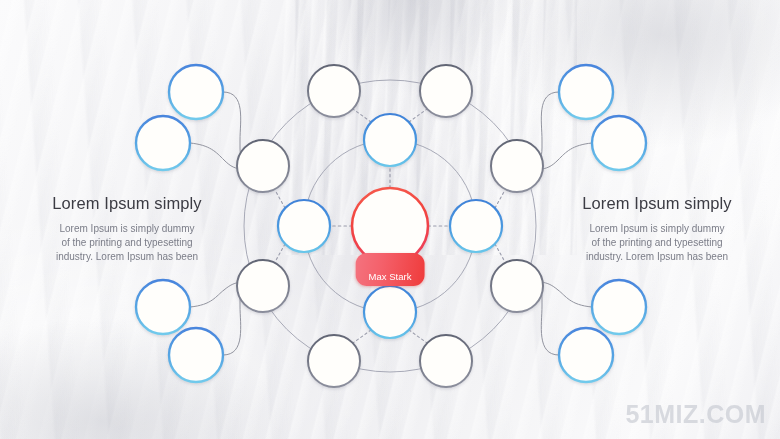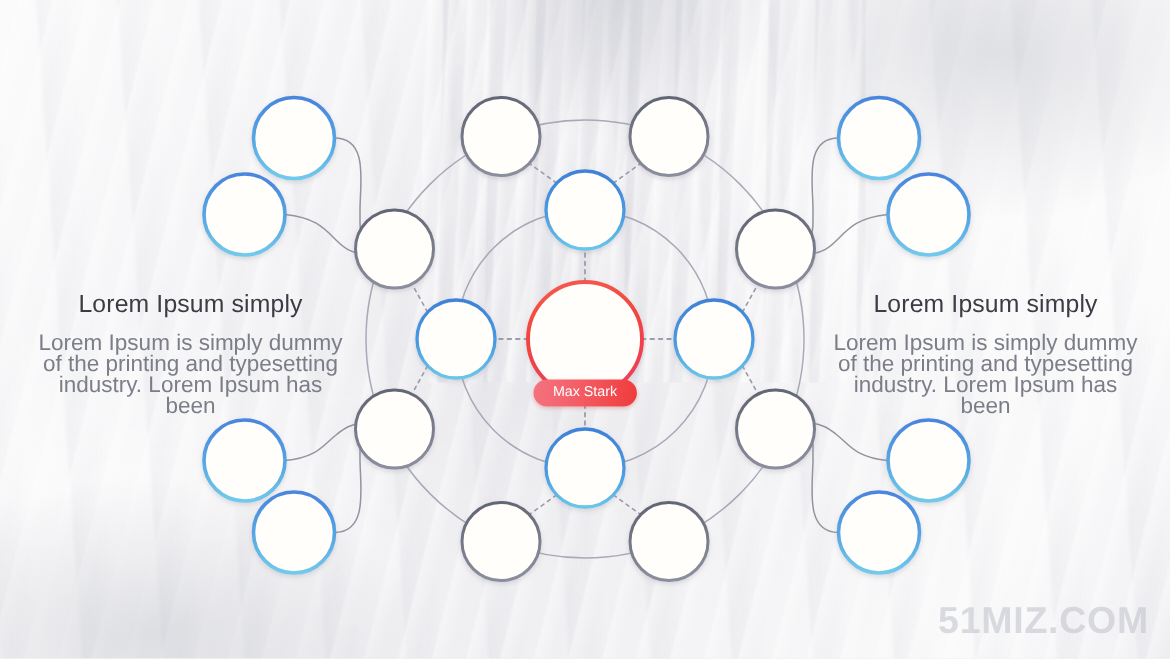--- a/index.html
+++ b/index.html
@@ -80,41 +80,41 @@
   .tb-left  { left: 22px;  top: 190px; text-align: center; }
   .tb-right { left: 552px; top: 190px; text-align: center; }
   .tb-title {
     font-size: 16.5px;
     color: #3c3c44;
     letter-spacing: .1px;
     margin: 4px 0 9px 0;
     white-space: nowrap;
   }
   .tb-body {
-    font-size: 15px;
+    font-size: 10px;
     line-height: 14px;
     color: #7b7d88;
     margin: 0;
   }
   .wm {
     position: absolute;
     right: 14px;
     bottom: 10px;
     font-size: 25px;
     font-weight: bold;
     letter-spacing: .5px;
     color: rgba(196,198,206,0.62);
     user-select: none;
     text-align: right;
   }
   .node-label {
     position: absolute;
     font-size: 9.5px;
     color: #fff;
-    padding: 3px 13px 4px 13px;
+    padding: 18px 13px 4px 13px;
     border-radius: 11px;
     background: linear-gradient(100deg, #f4737f 0%, #f4606a 38%, #ef3b3b 100%);
     box-shadow: 0 1px 3px rgba(200,70,70,0.35);
     white-space: nowrap;
     transform: translate(-50%, 0);
   }
 </style>
 </head>
 <body>
 

